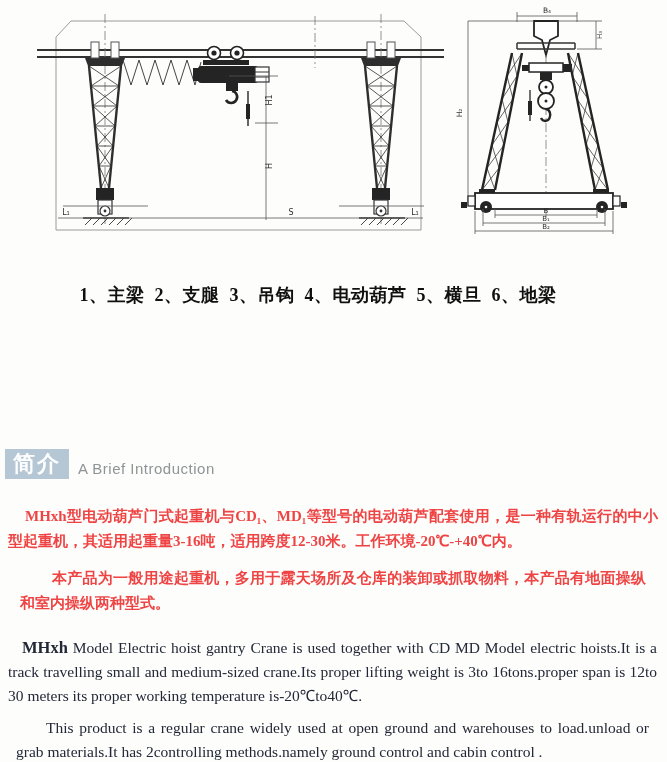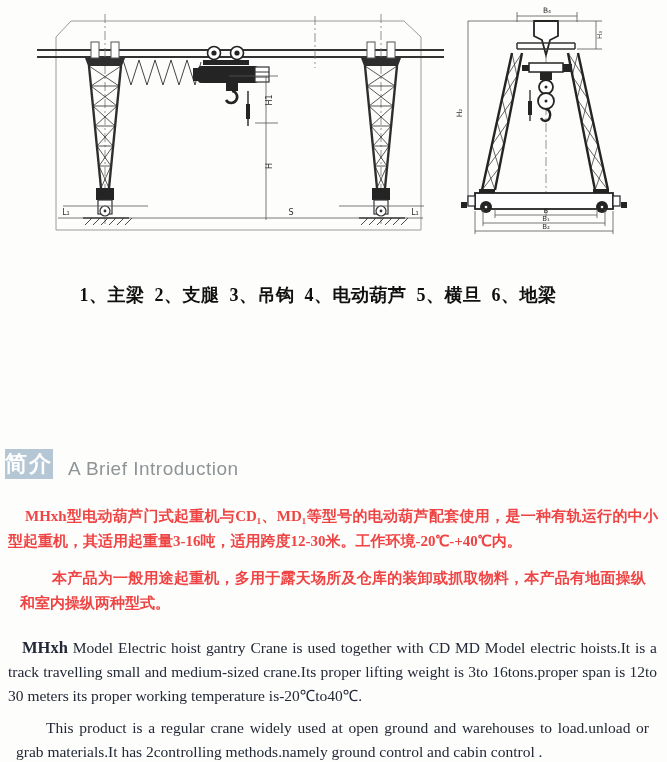--- a/index.html
+++ b/index.html
@@ -21,25 +21,25 @@
     position:absolute;top:283px;left:0;width:636px;
     text-align:center;font-weight:bold;font-size:18px;color:#101010;
     font-family:"Liberation Serif",serif;
     white-space:pre;letter-spacing:.5px;
   }
   
   .section-header{position:absolute;top:449px;left:5px;display:flex;align-items:flex-end;}
   .badge{
     background:#b5c6d4;color:#ffffff;
     font-weight:bold;font-size:22px;line-height:30px;
-    padding:0 0;letter-spacing:2px;
+    padding:0 8px;letter-spacing:2px;
     font-family:"Liberation Sans",sans-serif;
   }
   .section-title{
-    color:#8f9496;font-size:19px;margin-left:15px;line-height:20px;
+    color:#8f9496;font-size:15px;margin-left:9px;line-height:20px;
     font-family:"Liberation Sans",sans-serif;letter-spacing:.5px;
   }
   
   .cn-block{
     position:absolute;top:504px;left:8px;right:9px;
     font-size:15px;line-height:25px;font-weight:bold;
     text-align:justify;color:#ef4444;
   }
   .cn-p1{text-indent:17px;margin:0;}
   .cn-p2{text-indent:32px;margin:12px;}

